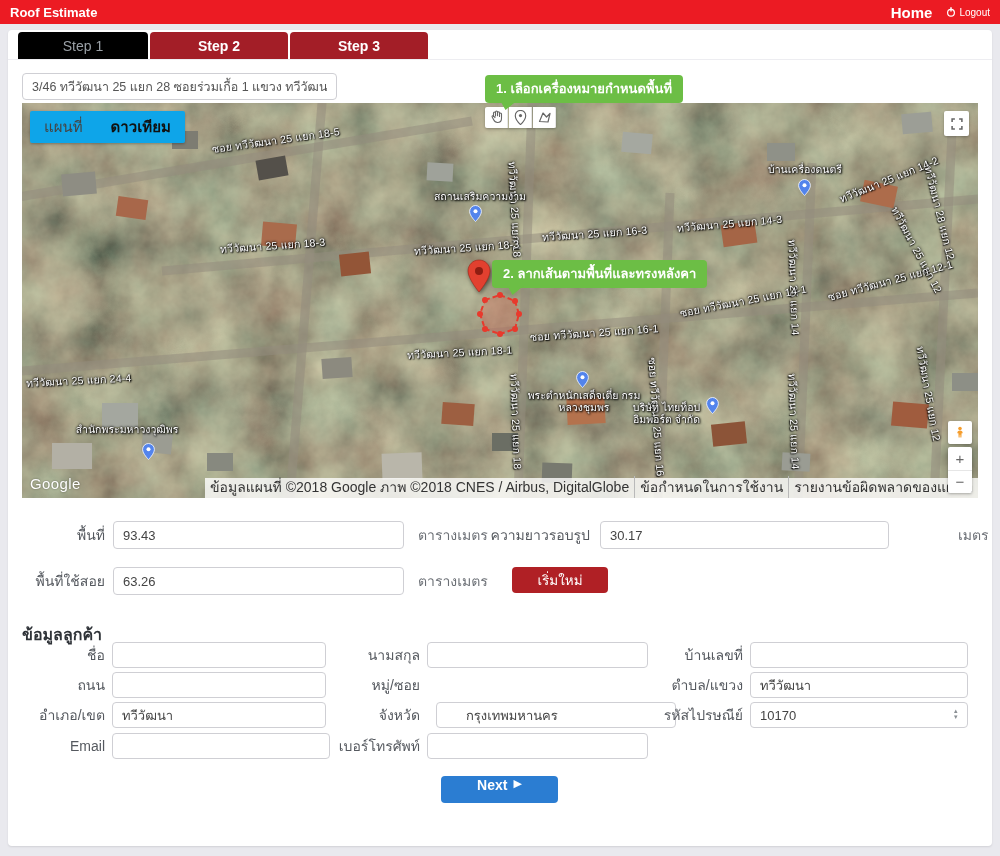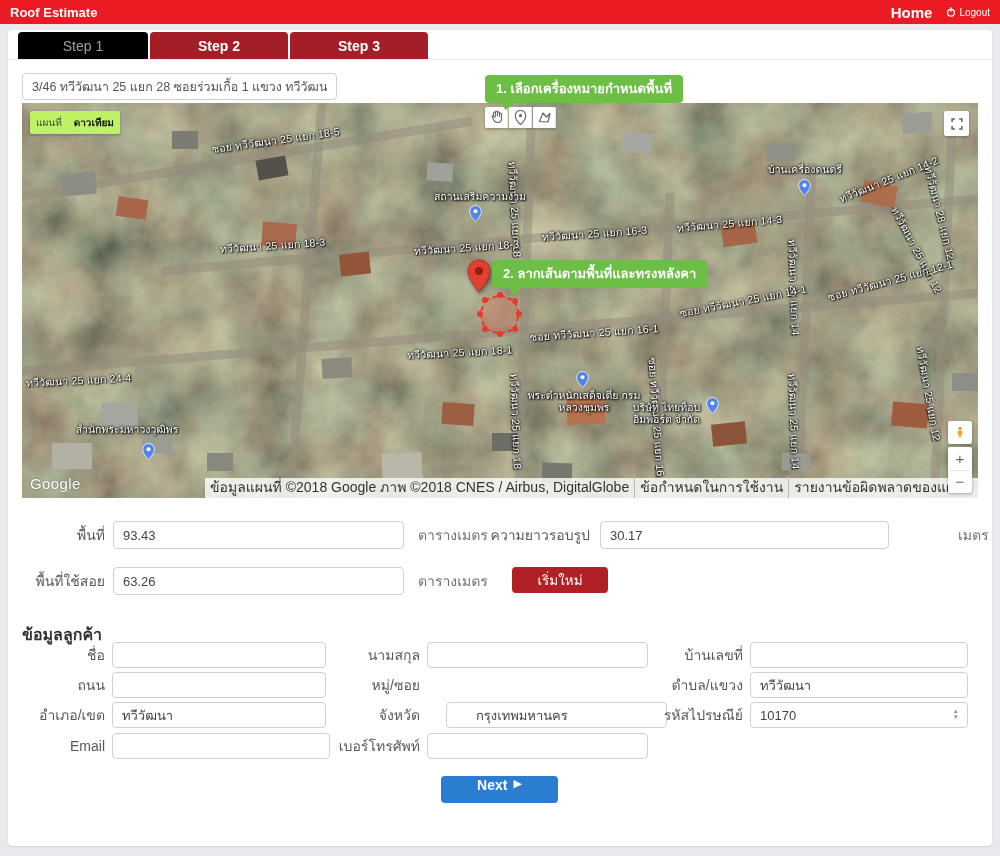--- a/index.html
+++ b/index.html
@@ -38,21 +38,21 @@
   .st{position:absolute;color:#fff;font-size:10.5px;white-space:nowrap;z-index:4;letter-spacing:.2px;
       text-shadow:0 0 2px #000,0 0 3px #000,1px 1px 1px rgba(0,0,0,.75);transform-origin:0 50%;}
   .poi-name{position:absolute;color:#fff;font-size:10.5px;line-height:1.15;text-align:center;z-index:4;
       text-shadow:0 0 2px #000,0 0 3px #000,1px 1px 2px #000;}
   .poi-pin{position:absolute;z-index:4;}
   .sel{position:absolute;z-index:5;}
   .bigpin{position:absolute;left:444px;top:156px;z-index:6;filter:drop-shadow(1px 2px 2px rgba(0,0,0,.5));}
 
   .gm-btn{position:absolute;background:#fff;box-shadow:0 1px 3px rgba(0,0,0,.3);border-radius:2px;display:flex;align-items:center;justify-content:center;cursor:pointer;z-index:10;}
   .maptype{position:absolute;left:8px;top:8px;display:flex;z-index:10;box-shadow:0 1px 3px rgba(0,0,0,.3);border-radius:2px;overflow:hidden;}
-  .maptype div{background:#bef264;font-size:10px;color:#444;padding:4px 6px;cursor:pointer;}
+  .maptype div{background:#0ea5e9;font-size:15px;color:#444;padding:4px 14px;cursor:pointer;}
   .maptype .sel-type{font-weight:bold;color:#111;}
   .toolbar{position:absolute;left:463px;top:4px;display:flex;gap:1px;z-index:10;box-shadow:0 1px 3px rgba(0,0,0,.3);border-radius:2px;overflow:hidden;}
   .toolbar div{width:23px;height:21px;background:#fff;display:flex;align-items:center;justify-content:center;cursor:pointer;border-right:1px solid #e6e6e6;}
   .fullscreen{left:922px;top:8px;width:25px;height:25px;}
   .pegman{left:926px;top:318px;width:24px;height:23px;}
   .zoomctl{position:absolute;left:926px;top:344px;width:24px;height:46px;background:#fff;box-shadow:0 1px 3px rgba(0,0,0,.3);border-radius:2px;z-index:10;display:flex;flex-direction:column;}
   .zoomctl div{flex:1;display:flex;align-items:center;justify-content:center;font-size:15px;color:#666;cursor:pointer;}
   .zoomctl .zdiv{flex:0 0 1px;background:#e6e6e6;}
   .glogo{position:absolute;left:8px;top:372px;color:#fff;font-size:15px;letter-spacing:.4px;z-index:9;text-shadow:0 0 2px rgba(0,0,0,.45);}
   .attrib{position:absolute;right:0;bottom:0;height:20px;display:flex;align-items:flex-end;background:rgba(255,255,255,.8);font-size:14px;color:#333;z-index:9;}
@@ -302,21 +302,21 @@
 
   <span class="flabel" style="left:0;top:642px;width:97px;line-height:26px">ถนน</span>
   <input class="finput" style="left: 104px; top: 642px; width: 214px; height: 26px;">
   <span class="flabel" style="left:280px;top:642px;width:132px;line-height:26px">หมู่/ซอย</span>
   <span class="flabel" style="left:600px;top:642px;width:135px;line-height:26px">ตำบล/แขวง</span>
   <input class="finput" style="left: 742px; top: 642px; width: 218px; height: 26px;" value="ทวีวัฒนา">
 
   <span class="flabel" style="left:0;top:672px;width:97px;line-height:26px">อำเภอ/เขต</span>
   <input class="finput" style="left: 104px; top: 672px; width: 214px; height: 26px;" value="ทวีวัฒนา">
   <span class="flabel" style="left:280px;top:672px;width:132px;line-height:26px">จังหวัด</span>
-  <input class="finput" style="left: 438px; top: 672px; width: 221px; height: 26px; padding-left: 29px;" value="กรุงเทพมหานคร">
+  <input class="finput" style="left: 428px; top: 672px; width: 240px; height: 26px; padding-left: 29px;" value="กรุงเทพมหานคร">
   <span class="flabel" style="left:600px;top:672px;width:135px;line-height:26px">รหัสไปรษณีย์</span>
   <input class="finput" style="left: 742px; top: 672px; width: 218px; height: 26px;" value="10170">
   <span class="spin" style="left:946px;top:678px">
     <span>▴</span>
     <span>▾</span>
   </span>
 
   <span class="flabel" style="left:0;top:703px;width:97px;line-height:26px">Email</span>
   <input class="finput" style="left: 104px; top: 703px; width: 218px; height: 26px;">
   <span class="flabel" style="left:280px;top:703px;width:132px;line-height:26px">เบอร์โทรศัพท์</span>

